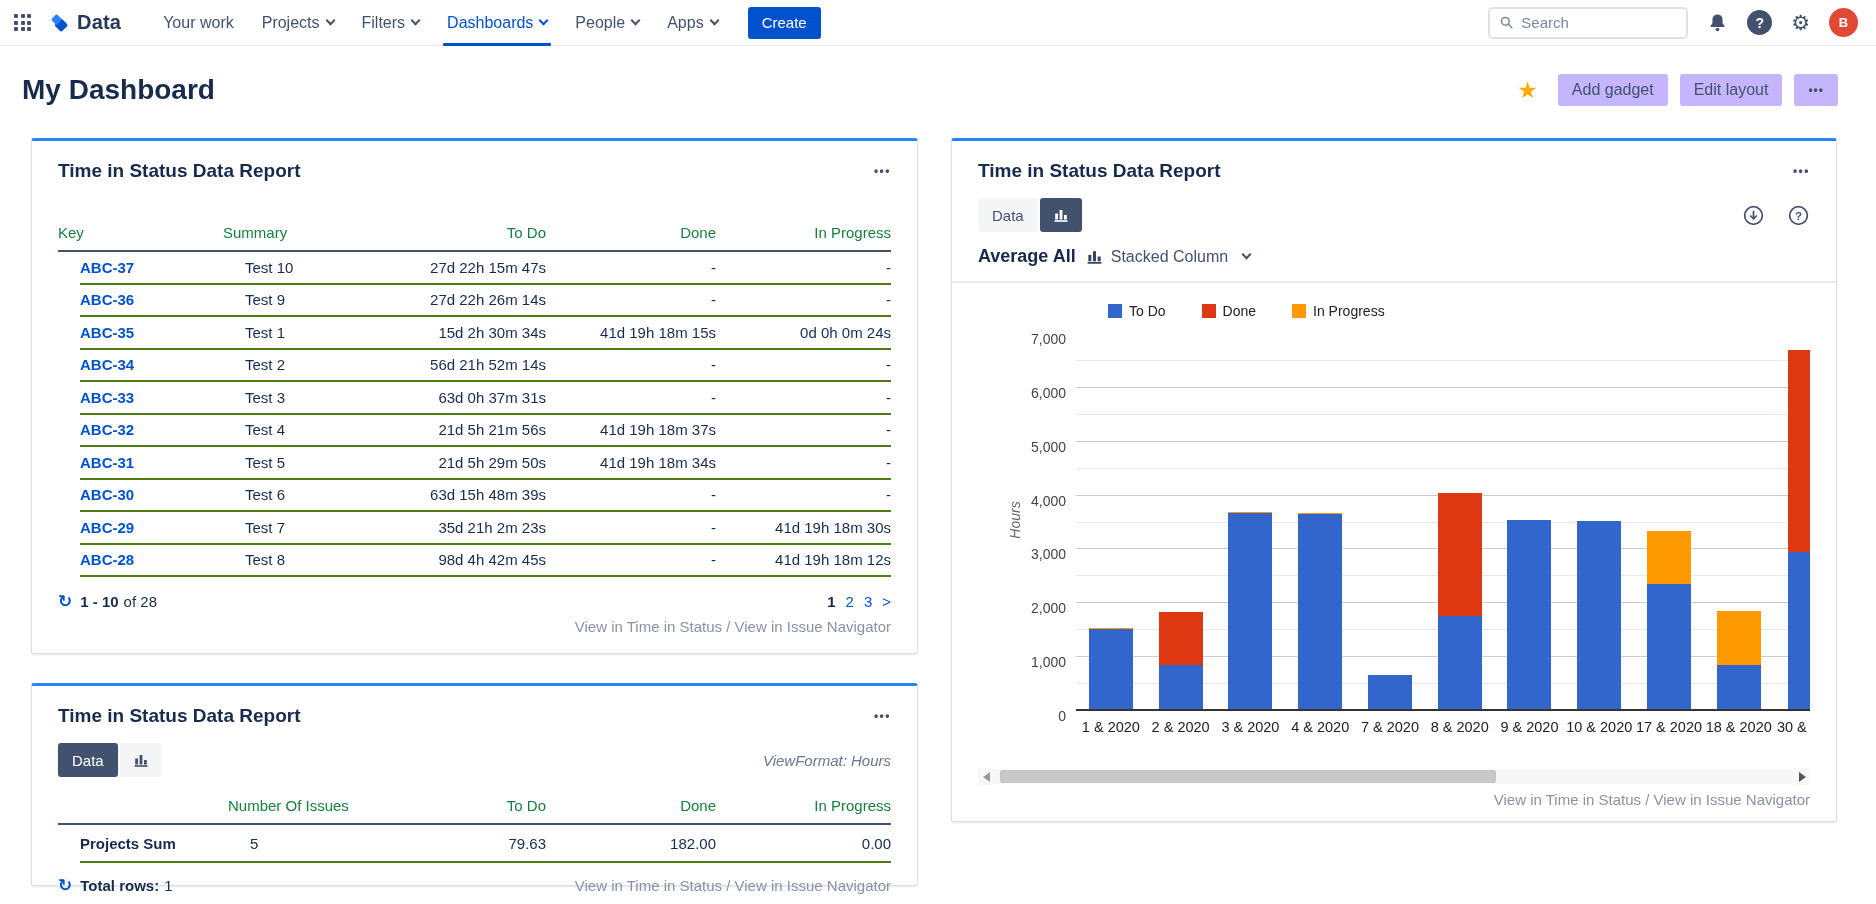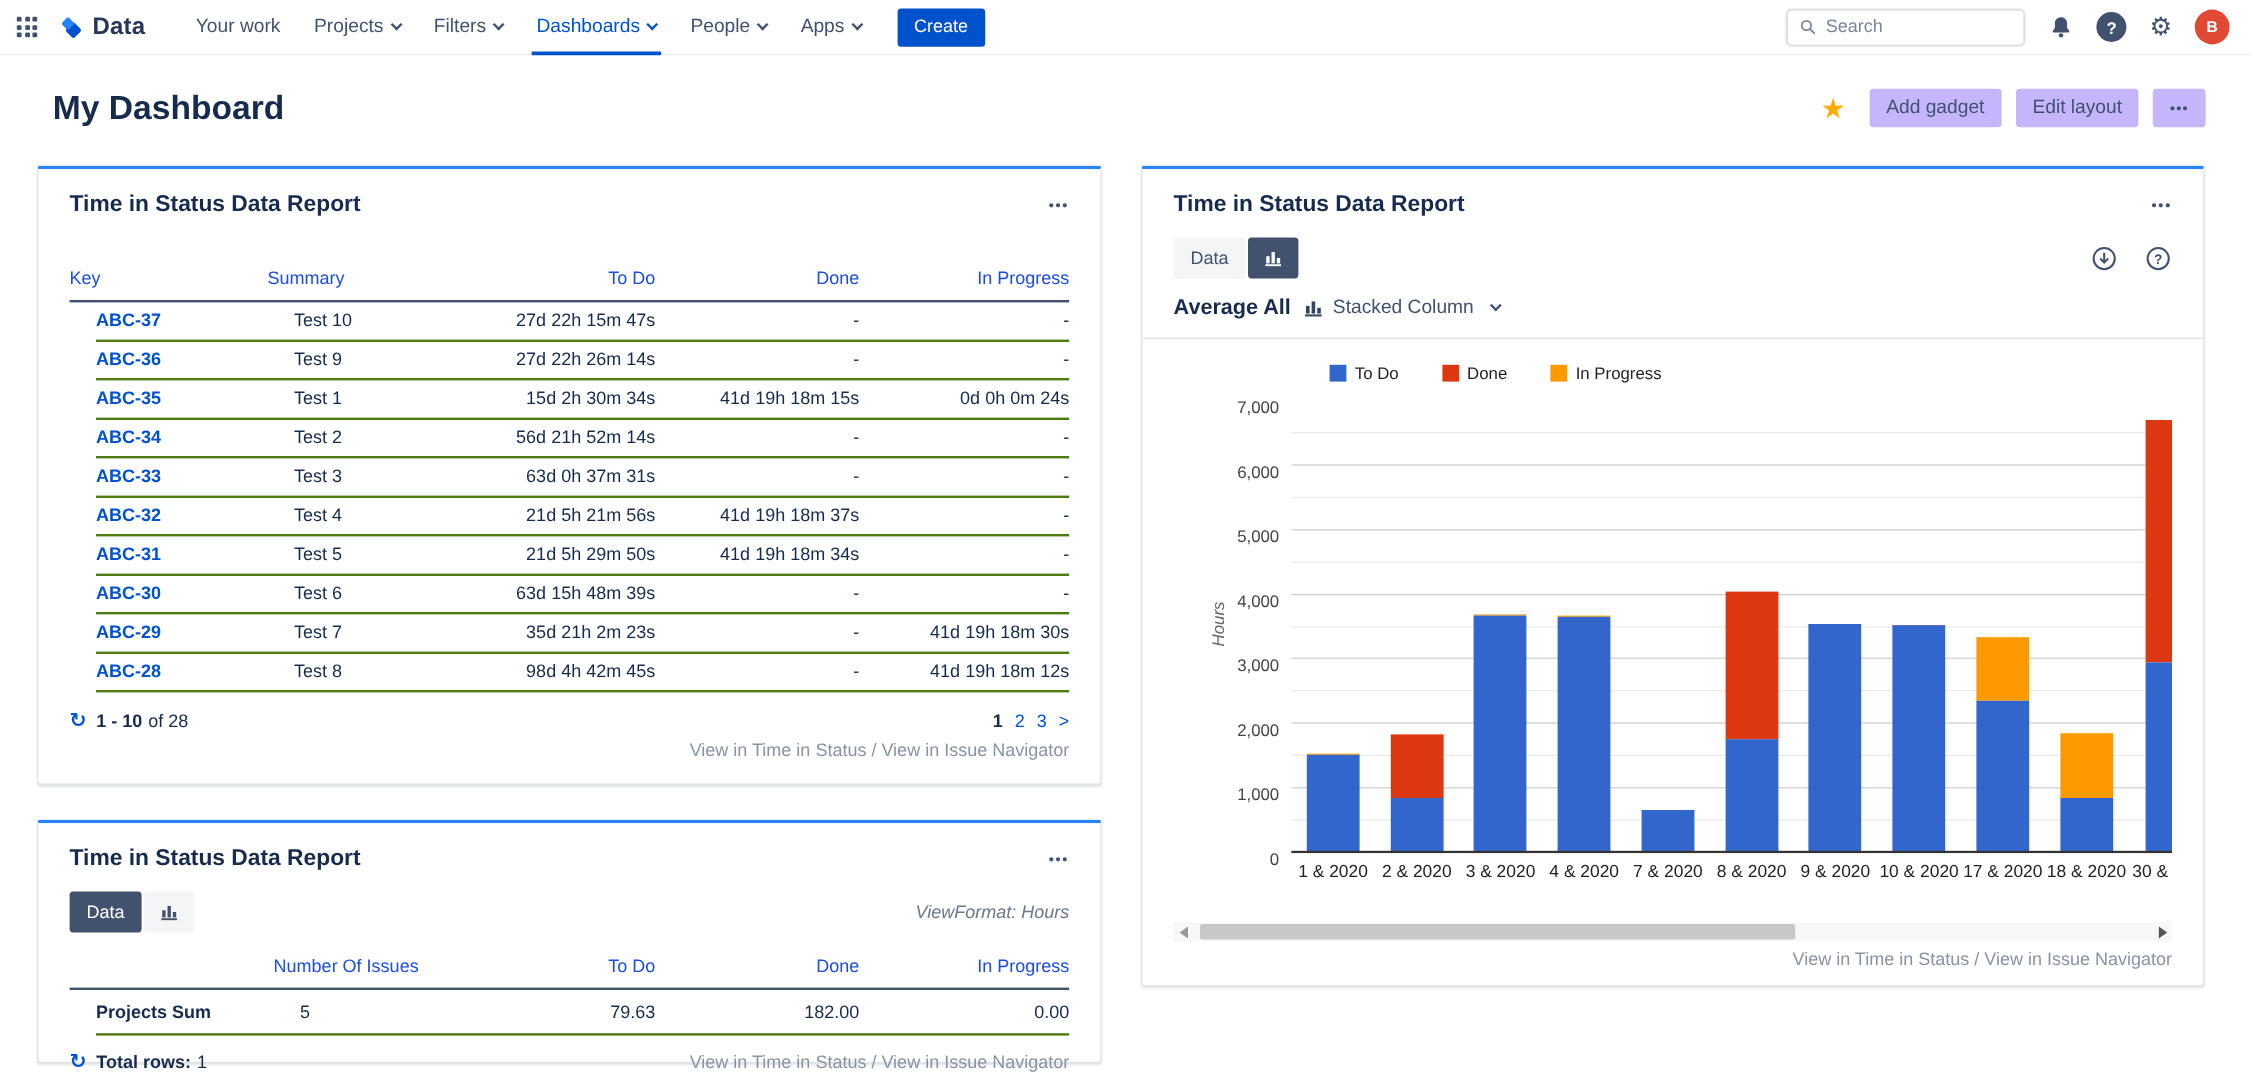--- a/index.html
+++ b/index.html
@@ -21,40 +21,40 @@
   .nav-right { margin-left:auto; display:flex; align-items:center; gap:19px; }
   .search-box { display:flex; align-items:center; gap:8px; width:200px; height:32px; border:2px solid #DFE1E6; border-radius:5px; padding:0 10px; color:#7A869A; }
   .search-box input { border:none; outline:none; width:100%; font-size:15px; color:#172B4D; font-family:inherit; }
   .search-box input::placeholder { color:#7A869A; }
   .nav-icon { color:#42526E; cursor:pointer; display:flex; align-items:center; }
   .help-circle { width:25px; height:25px; border-radius:50%; background:#42526E; color:#fff; font-size:14px; font-weight:bold; display:flex; align-items:center; justify-content:center; cursor:pointer; }
   .gear { font-size:21px; line-height:1; color:#42526E; cursor:pointer; }
   .avatar { width:29px; height:29px; border-radius:50%; background:#E04A35; color:#fff; font-size:13px; font-weight:bold; display:flex; align-items:center; justify-content:center; cursor:pointer; }
 
   
-  .dash-header { display:flex; align-items:center; padding:28px 38px 0 44px; }
+  .dash-header { display:flex; align-items:center; padding:28px 38px 0 22px; }
   .dash-title { font-size:28px; font-weight:600; color:#172B4D; }
   .dash-actions { margin-left:auto; display:flex; align-items:center; gap:12px; }
   .star { color:#FFAB00; font-size:23px; cursor:pointer; margin-right:8px; }
   .subtle-btn { background:#c4b5fd; border:none; border-radius:3px; height:32px; padding:0 14px; font-size:16px; color:#42526E; cursor:pointer; font-family:inherit; }
   .subtle-btn.more { font-size:12px; letter-spacing:1px; font-weight:bold; }
 
   
   .gadget { position:absolute; background:#fff; border:1px solid #DFE1E6; border-top:3px solid #2684FF; border-radius:3px; box-shadow:0 1px 2px rgba(9,30,66,.12); }
   #gadget1 { left:31px; top:138px; width:887px; height:516px; }
   #gadget2 { left:31px; top:683px; width:887px; height:203px; }
   #gadget3 { left:951px; top:138px; width:886px; height:684px; }
   .g-head { display:flex; align-items:center; padding:19px 26px 0 26px; }
   .g-title { font-size:19px; font-weight:600; color:#172B4D; }
   .g-more { margin-left:auto; color:#42526E; font-size:12px; letter-spacing:1.5px; font-weight:bold; cursor:pointer; }
 
   
   .t1 { margin:0 26px; }
   .t-row { display:flex; align-items:center; }
-  .t-head { margin-top:42px; padding-bottom:9px; border-bottom:2px solid #42526E; color:#1d4ed8; font-size:15px;align-items:flex-end; }
+  .t-head { margin-top:42px; padding-bottom:9px; border-bottom:2px solid #42526E; color:#15803d; font-size:15px;align-items:flex-end; }
   .t-body .t-row { height:32.5px; border-bottom:2px solid #4d7c0f; font-size:15px; color:#172B4D;margin-left:22px; }
   .c-key { width:165px; } .c-sum { flex:1; } .c-todo { width:170px; text-align:right; } .c-done { width:170px; text-align:right; } .c-prog { width:175px; text-align:right; }
   .key-link { color:#0052CC; font-weight:600; text-decoration:none; cursor:pointer; }
   .pag-row { display:flex; align-items:center; margin:14px 26px 0 26px; font-size:15px; }
   .refresh { color:#0052CC; font-size:17px; font-weight:bold; margin-right:8px; cursor:pointer; }
   .pag-range { font-weight:bold; margin-right:5px; }
   .pager { margin-left:auto; display:flex; align-items:center; gap:10px; font-size:15px; }
   .pager .pg { color:#0052CC; cursor:pointer; }
   .pager .pg.current { color:#172B4D; font-weight:bold; cursor:default; }
   .pager .pg-next { color:#0052CC; cursor:pointer; }

